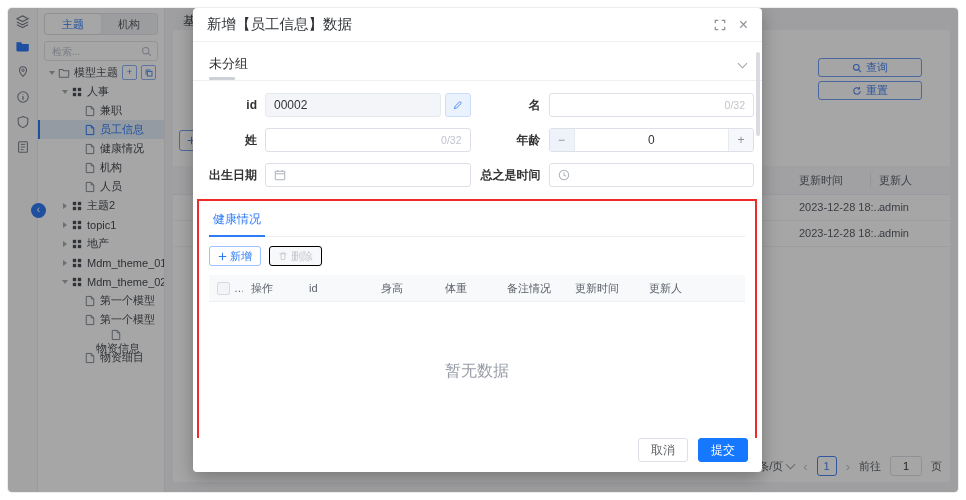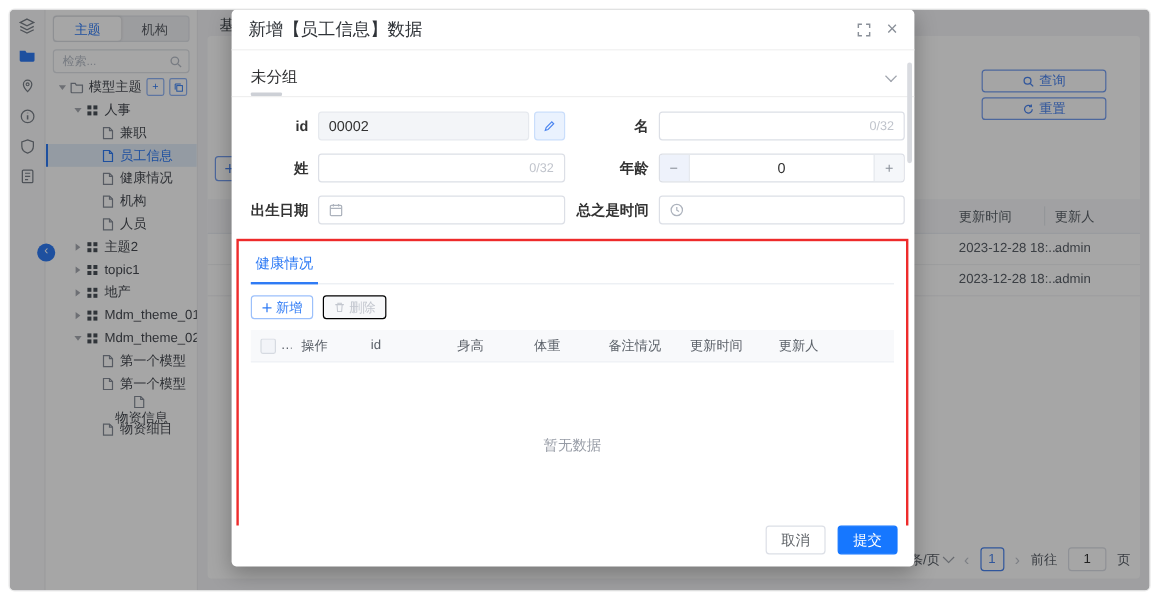--- a/index.html
+++ b/index.html
@@ -88,21 +88,21 @@
   .red-sec{margin:12px 5px 0 4px;border:2px solid #ee2b2b;box-sizing:border-box;height:242px;padding:8px 10px 0;background:#fff}
   .sub-tabrow{border-bottom:1px solid #e9edf2;display:flex}
   .sub-tab{font-size:12px;color:#2f7bf5;padding:2px 4px 7px;border-bottom:2px solid #2f7bf5;margin-bottom:-1px;cursor:pointer}
   .sub-btns{display:flex;gap:8px;margin-top:9px}
   .sbtn{height:20px;display:flex;align-items:center;gap:3px;padding:0 8px;border-radius:3px;font-size:11px;cursor:pointer;box-sizing:border-box}
   .sbtn.add{border:1px solid #9cc0fb;color:#2f7bf5;background:#fff}
   .sbtn.del{border:1px solid #000000;color:#c3c7cf;background:#f7f8fa;cursor:not-allowed}
   .sub-thead{display:flex;align-items:center;margin-top:9px;background:#f8f9fb;height:26px;font-size:11px;color:#5b6169;border-bottom:1px solid #eef0f4}
   .sub-th{padding-left:8px;display:flex;align-items:center;gap:4px;flex:none;box-sizing:border-box;white-space:nowrap;overflow:hidden}
   .checkbox{width:11px;height:11px;border:1px solid #d6dae1;border-radius:2px;background:#f2f4f8;flex:none;cursor:pointer}
-  .sub-empty{height:138px;display:flex;align-items:center;justify-content:center;color:#979ca6;font-size:12px}
+  .sub-empty{height:138px;display:flex;align-items:center;justify-content:center;color:#979ca6;font-size:16px}
   .m-foot{position:absolute;left:0;right:0;bottom:0;height:34px;display:flex;align-items:flex-start;justify-content:flex-end;gap:10px;padding-right:14px;box-sizing:border-box}
   .btn{height:24px;padding:0 12px;border-radius:3px;font-size:12px;display:flex;align-items:center;justify-content:center;box-sizing:border-box;cursor:pointer}
   .btn.cancel{border:1px solid #dcdfe6;background:#fff;color:#5f6368}
   .btn.submit{background:#1677ff;color:#fff;border:1px solid #1677ff}
   .m-scroll{position:absolute;right:2px;top:44px;width:4px;height:84px;background:#d9dbe0;border-radius:2px;cursor:pointer}
   svg{display:block}
 </style>
 </head>
 <body>
 

